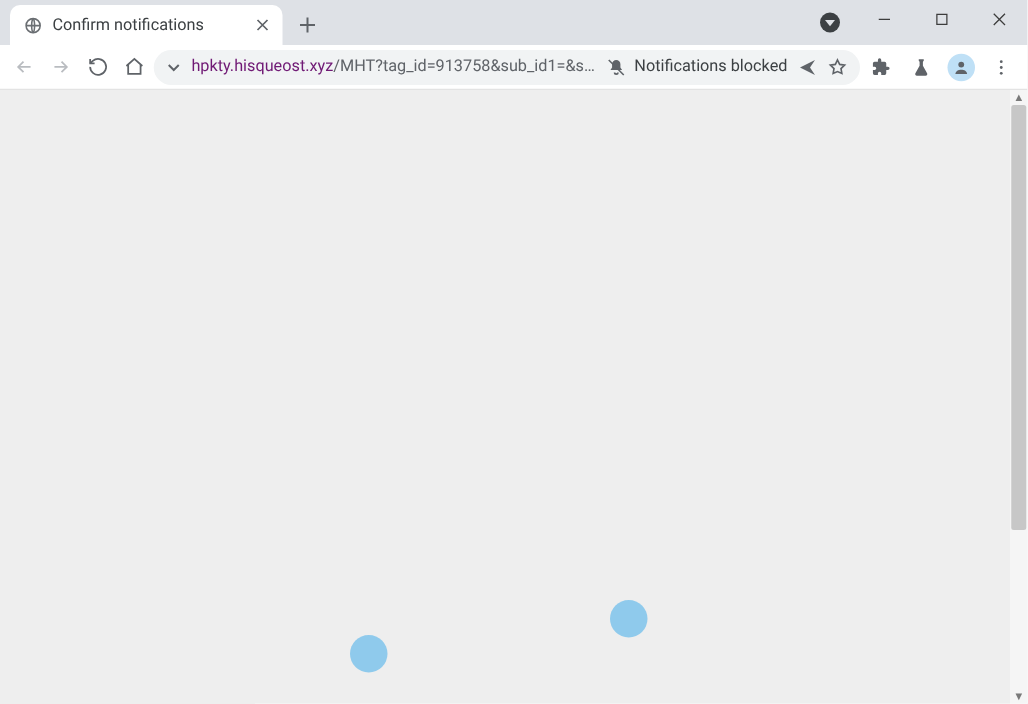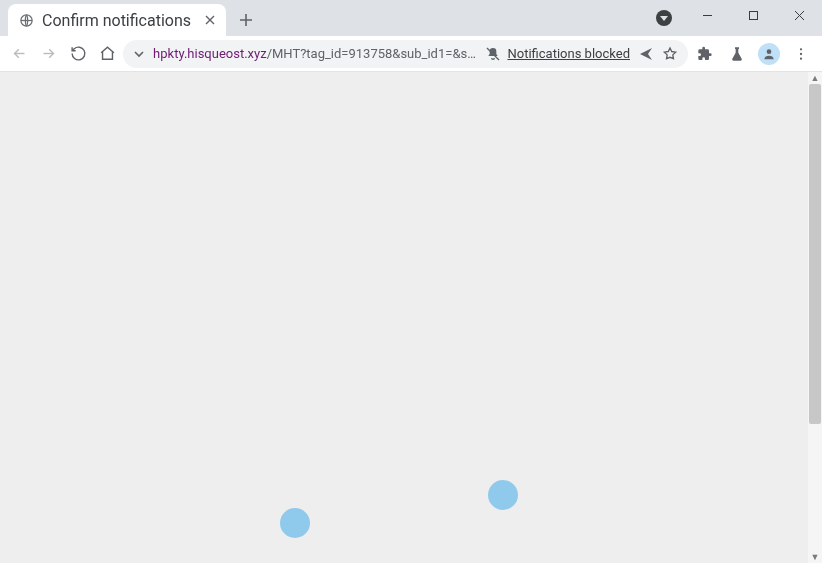--- a/index.html
+++ b/index.html
@@ -36,21 +36,21 @@
     gap: 8px;
     position: relative;
   }
   .tab .favicon {
     width: 16px; height: 16px;
     display: flex; align-items: center; justify-content: center;
   }
   .tab .favicon svg { display: block; }
   .tab-title {
     flex: 1 1 auto;
-    font-size: 16px;
+    font-size: 13px;
     color: #3c4043;
     white-space: nowrap;
     overflow: hidden;
     text-overflow: ellipsis;
   }
   .tab-close {
     width: 16px; height: 16px;
     display: flex; align-items: center; justify-content: center;
     color: #5f6368;
     border-radius: 50%;
@@ -136,21 +136,20 @@
     color: #5f6368;
     min-width: 0;
   }
   .urltext .host { color: #701a75; }
   .notif-chip {
     display: flex; align-items: center; gap: 6px;
     color: #3c4043;
     font-size: 13px;
     white-space: nowrap;
     flex: 0 0 auto;
-    text-decoration: underline;
   }
   .icon16 { width:16px; height:16px; display:flex; align-items:center; justify-content:center; color:#5f6368; }
 
   .right-icons { display:flex; align-items:center; gap:2px; }
 
   .avatar {
     width: 22px; height: 22px; border-radius: 50%;
     background: #bfe0f6;
     display:flex; align-items:center; justify-content:center;
   }

